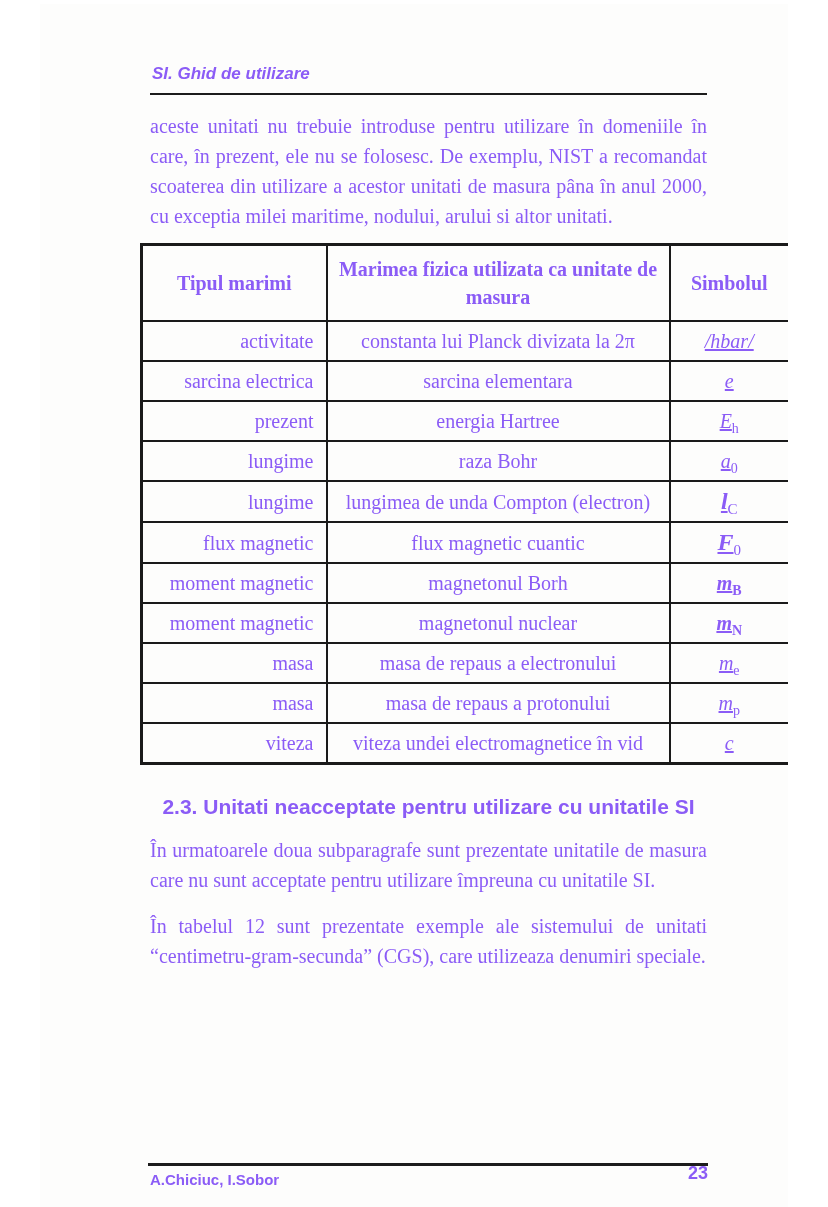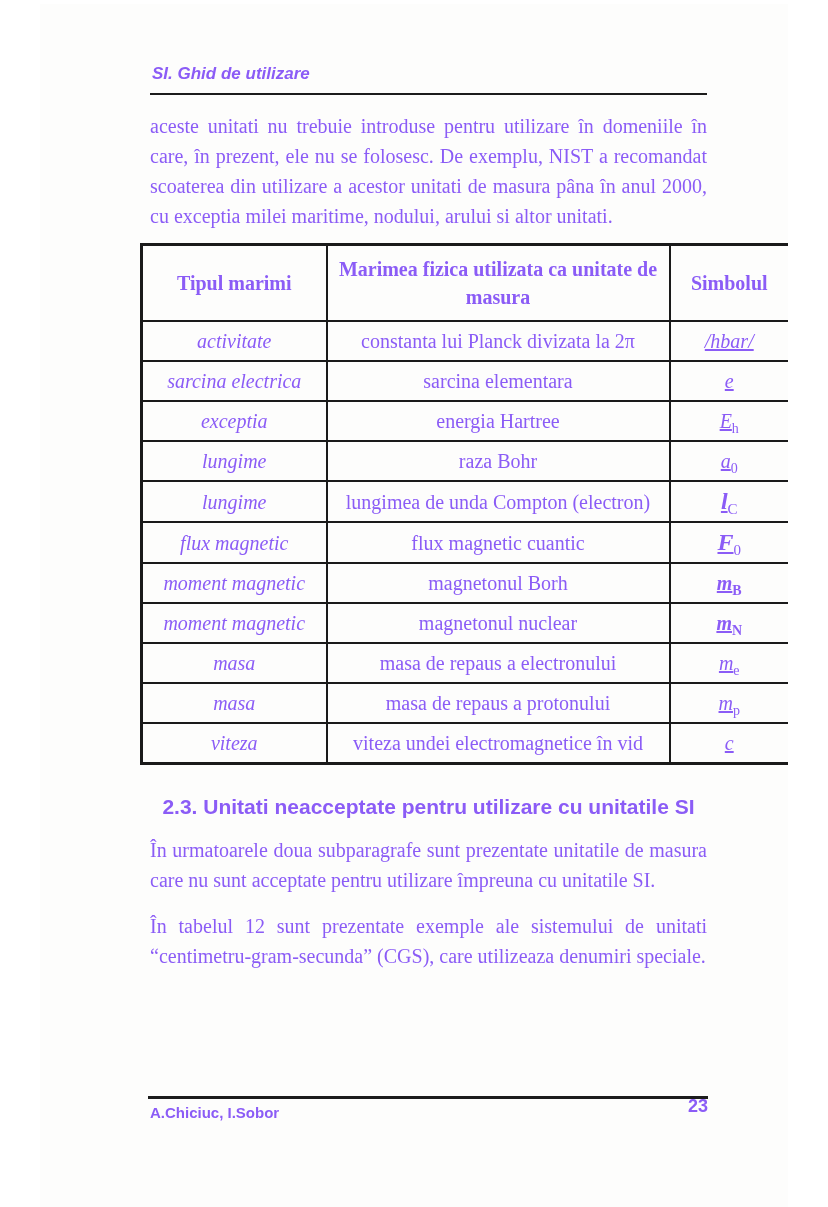--- a/index.html
+++ b/index.html
@@ -62,21 +62,21 @@
     font-size: 20px;
     line-height: 28px;
     padding: 5px 12px;
     vertical-align: middle;
   }
   table.nat-units th {
     font-weight: bold;
     text-align: center;
     padding: 9px 8px;
   }
-  td.cell-type { text-align: center; font-style: italic; }
+  td.cell-type { text-align: right; }
   td.cell-quantity { text-align: center; }
   td.cell-symbol { text-align: center; }
 
   .sym i { font-style: italic; text-decoration: underline; }
   .sym sub { font-size: 14px; line-height: 0; }
   .sym.bold-italic i, .sym.bold-italic sub { font-weight: bold; }
   .sym.bold-italic-large i { font-weight: bold; font-size: 24px; }
   .sym.bold-italic-large sub { font-size: 15px; }
 
   
@@ -92,21 +92,21 @@
     font-family: "Liberation Sans", "DejaVu Sans", sans-serif;
     font-weight: bold;
     font-size: 19px;
   }
 
   
   .footer {
     position: absolute;
     left: 108px;
     right: 80px;
-    top: 1092px;
+    top: 1159px;
     border-top: 3px solid #1c1c1c;
     font-family: "Liberation Sans", "DejaVu Sans", sans-serif;
     font-weight: bold;
   }
   .footer-row { display: flex; justify-content: space-between; align-items: flex-start; }
   .footer-authors { font-size: 15px; padding-top: 5px; padding-left: 2px; }
   .footer-pagenum { font-size: 18px; margin-top: -3px; }
 </style>
 </head>
 <body>
@@ -143,21 +143,21 @@
 
   <tr>
     <td class="cell-type">sarcina electrica</td>
     <td class="cell-quantity">sarcina elementara</td>
     <td class="cell-symbol">
       <span class="sym italic"><i>e</i></span>
     </td>
   </tr>
 
   <tr>
-    <td class="cell-type">exceptia</td>
+    <td class="cell-type">prezent</td>
     <td class="cell-quantity">energia Hartree</td>
     <td class="cell-symbol">
       <span class="sym italic"><i>E</i><sub>h</sub></span>
     </td>
   </tr>
 
   <tr>
     <td class="cell-type">lungime</td>
     <td class="cell-quantity">raza Bohr</td>
     <td class="cell-symbol">

